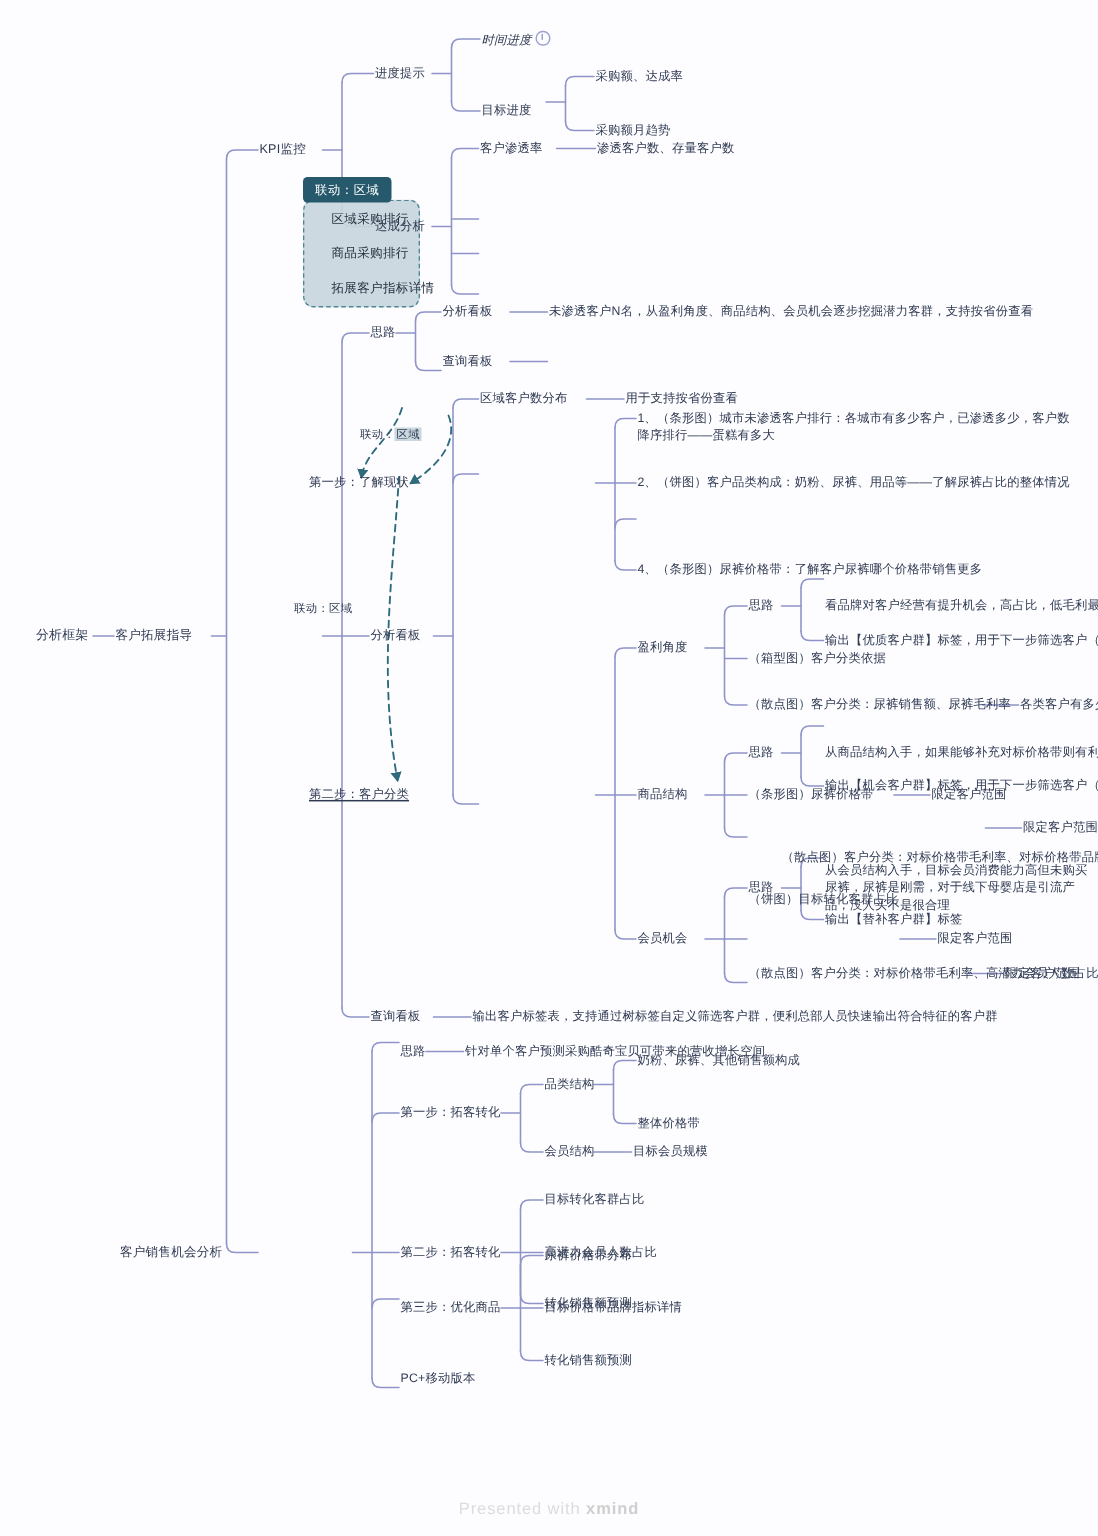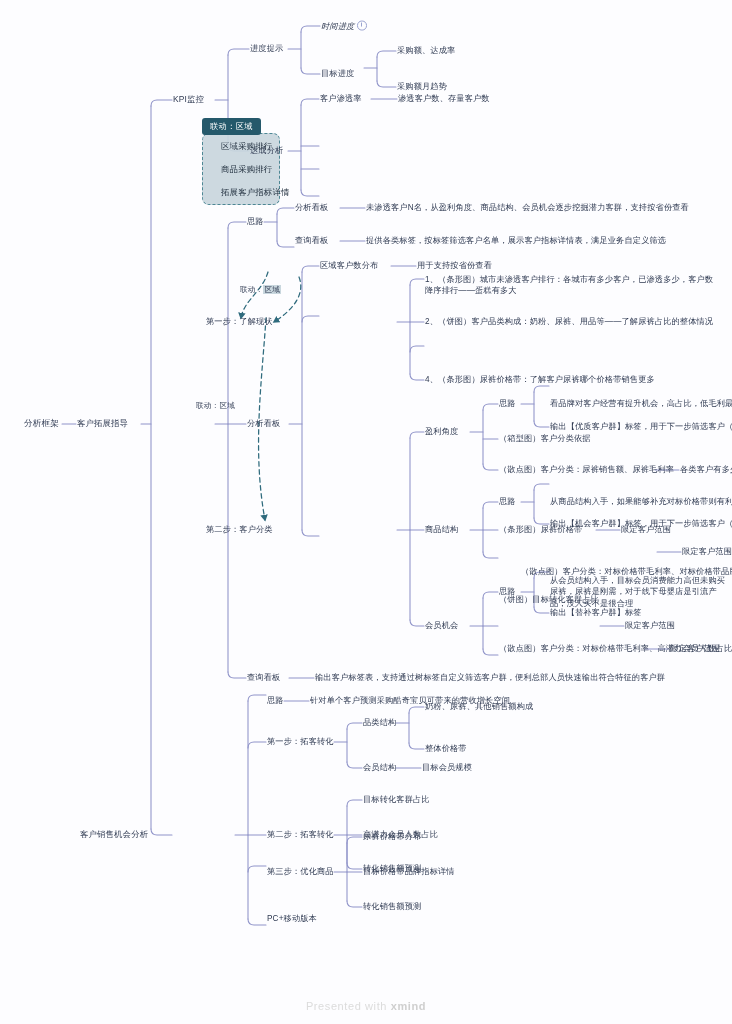--- a/index.html
+++ b/index.html
@@ -284,41 +284,40 @@
   <div class="node" style="left:398px;top:99px;">渗透客户数、存量客户数</div>
 
   <div class="boxed-node" style="left:221px;top:146px;">区域采购排行</div>
   <div class="boxed-node" style="left:221px;top:169px;">商品采购排行</div>
   <div class="boxed-node" style="left:221px;top:192px;">拓展客户指标详情</div>
 
   <div class="node" style="left:247px;top:222px;">思路</div>
   <div class="node" style="left:295px;top:208px;">分析看板</div>
   <div class="node" style="left:366px;top:208px;">未渗透客户N名，从盈利角度、商品结构、会员机会逐步挖掘潜力客群，支持按省份查看</div>
   <div class="node" style="left:295px;top:241px;">查询看板</div>
-  <div class="node" style="left:366px;top:241px;">提供各类标签，按标签筛选客户名单，展示客户指标详情表，满足业务自定义筛选</div>
 
   <div class="node" style="left:247px;top:424px;">分析看板</div>
 
   <div class="node" style="left:320px;top:266px;">区域客户数分布</div>
   <div class="node" style="left:417px;top:266px;">用于支持按省份查看</div>
 
   <div class="rel-label" style="left:240px;top:290px;">
     <span>联动：</span><span class="hl">区域</span>
   </div>
   <div class="rel-label" style="left:196px;top:406px;">
     <span>联动：</span><span>区域</span>
   </div>
 
   <div class="node" style="left:206px;top:322px;">第一步：了解现状</div>
 
   <div class="node wrap" style="left:425px;top:285px;width:290px;">1、（条形图）城市未渗透客户排行：各城市有多少客户，已渗透多少，客户数降序排行——蛋糕有多大</div>
   <div class="node wrap" style="left:425px;top:322px;width:290px;">2、（饼图）客户品类构成：奶粉、尿裤、用品等——了解尿裤占比的整体情况</div>
   <div class="node wrap" style="left:425px;top:380px;width:300px;">4、（条形图）尿裤价格带：了解客户尿裤哪个价格带销售更多</div>
 
-  <div class="node" style="left:206px;top:530px;">第二步：客户分类</div>
+  <div class="node" style="left:206px;top:530px;text-decoration:underline;">第二步：客户分类</div>
 
   <div class="node" style="left:425px;top:432px;">盈利角度</div>
   <div class="node" style="left:499px;top:404px;">思路</div>
   <div class="node" style="left:550px;top:404px;">看品牌对客户经营有提升机会，高占比，低毛利最优</div>
   <div class="node" style="left:550px;top:427px;">输出【优质客户群】标签，用于下一步筛选客户（非优质客户群里挖掘机会客群）</div>
   <div class="node" style="left:499px;top:439px;">（箱型图）客户分类依据</div>
   <div class="node" style="left:499px;top:470px;">（散点图）客户分类：尿裤销售额、尿裤毛利率</div>
   <div class="node" style="left:680px;top:470px;">各类客户有多少，高销售、低毛利客户有多少</div>
 
   <div class="node" style="left:425px;top:530px;">商品结构</div>

